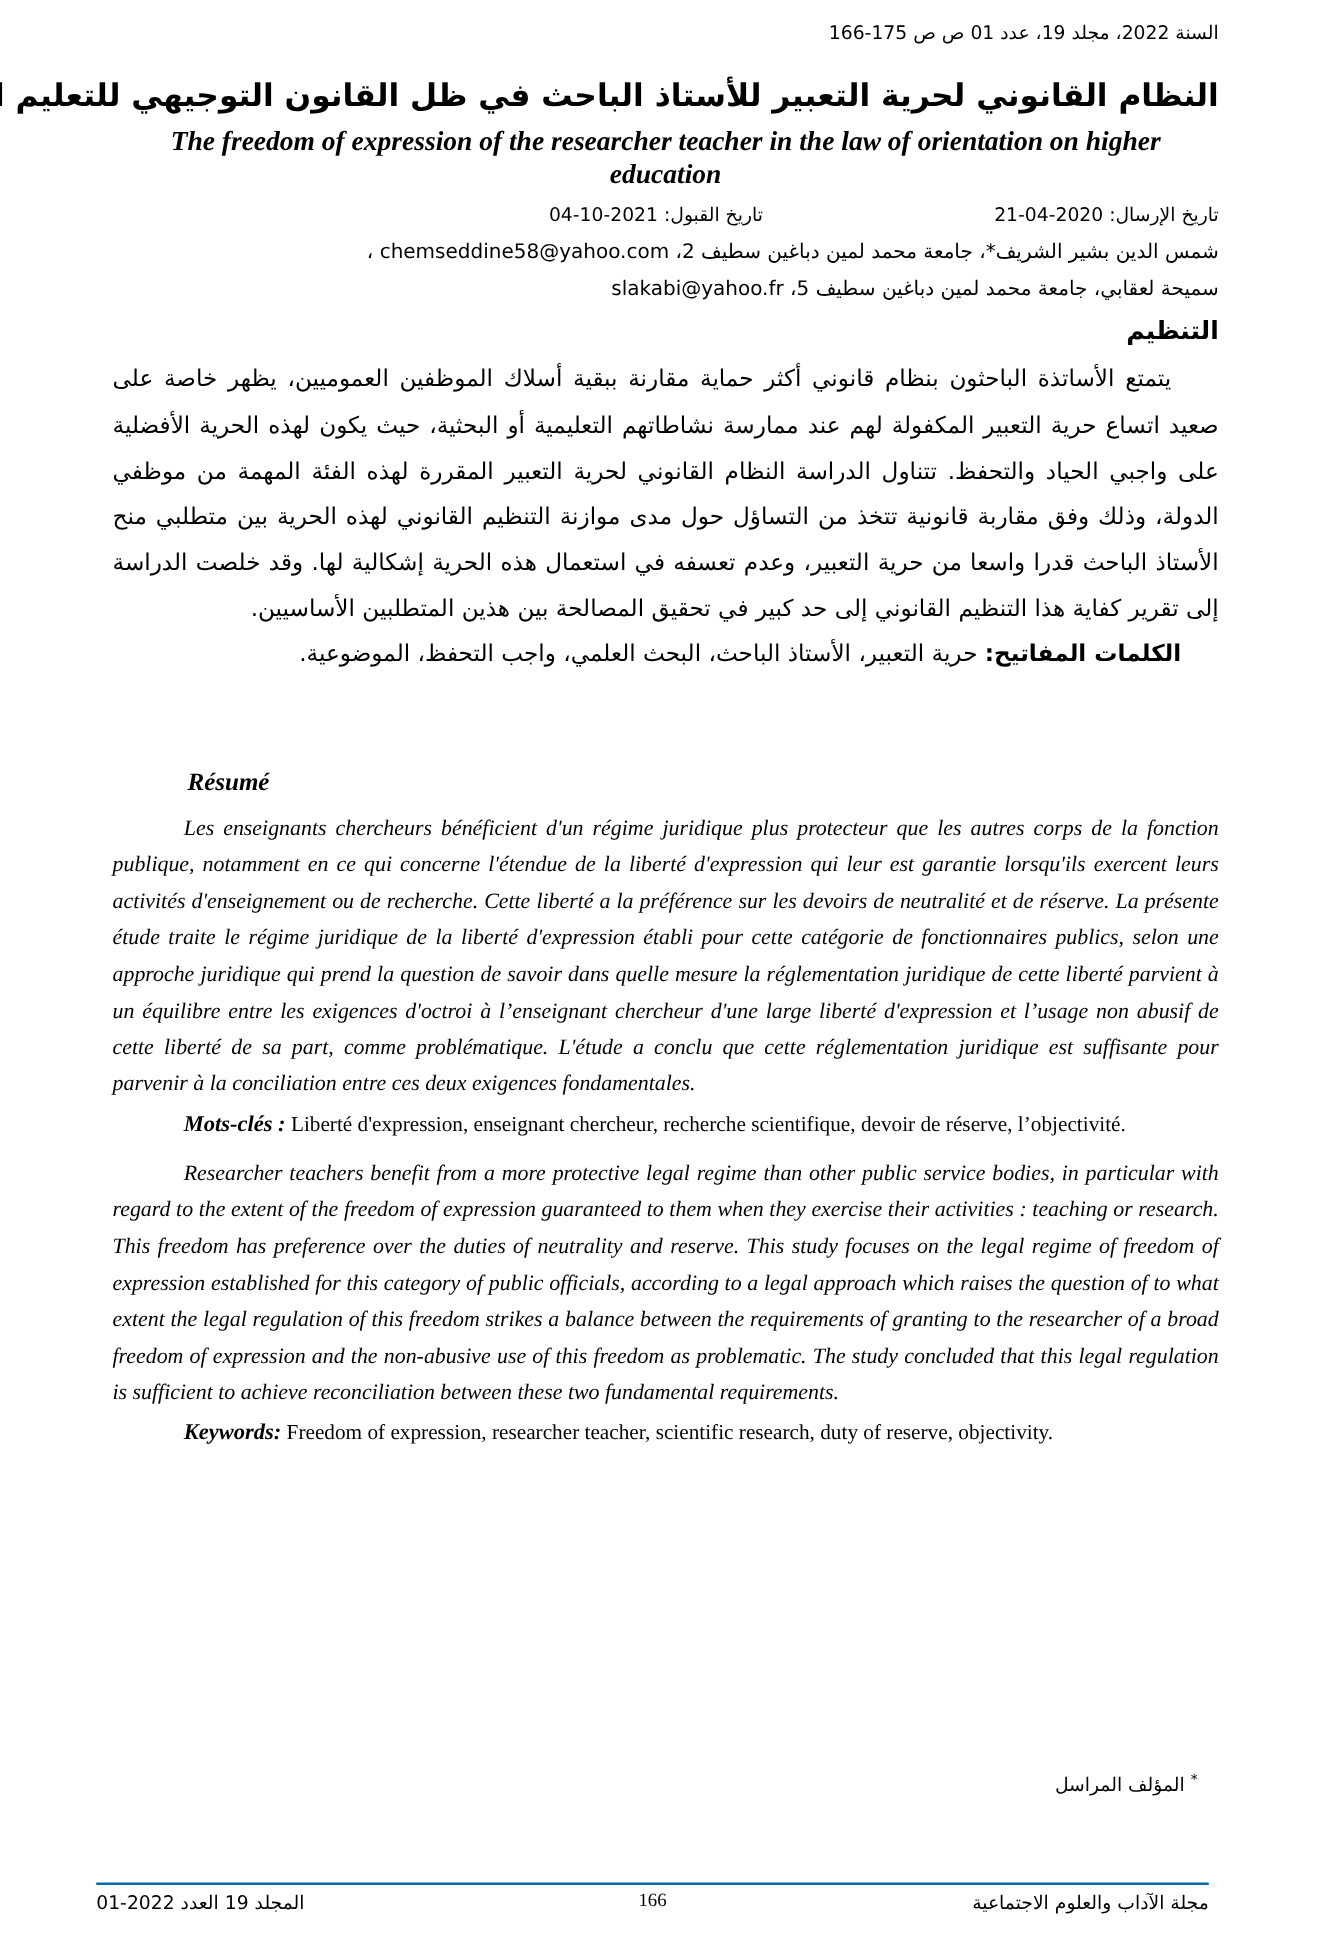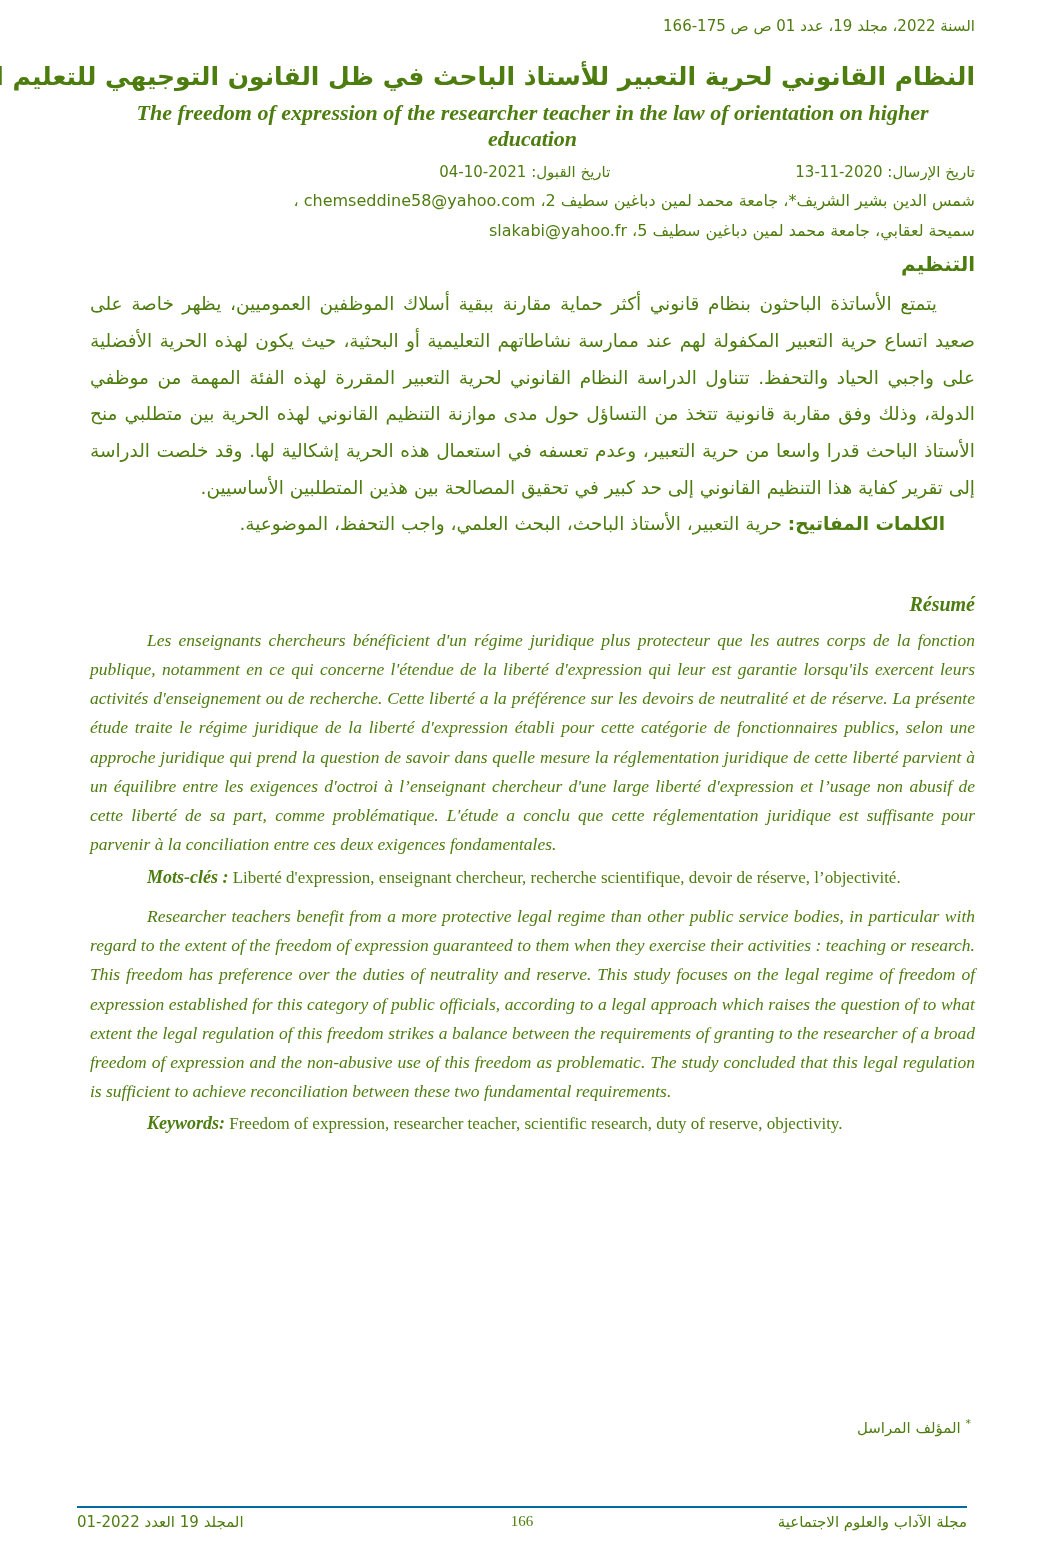--- a/index.html
+++ b/index.html
@@ -1,21 +1,21 @@
 <!DOCTYPE html>
 <html lang="ar"><head>
 <meta charset="utf-8">
 <style>
   html, body { margin: 0; padding: 0; background: #ffffff; }
   .page {
     position: relative;
     width: 1061px;
     height: 1558px;
     background: #ffffff;
-    color: #4d7c0f;
+    color: #000000;
     font-family: "Liberation Serif", serif;
     overflow: hidden;
   }
   .content { padding: 0 86px 0 90px; }
 
   
   .header-ref {
     padding-top: 17px;
     direction: rtl;
     text-align: right;
@@ -92,21 +92,21 @@
   }
   .ar-keywords .kw-label { font-weight: bold; }
 
   
   .latin-h {
     font-family: "Liberation Serif", serif;
     font-style: italic;
     font-weight: bold;
     font-size: 20px;
   }
-  .resume-h   { margin: 50px 0 0 60px; text-align: right; }
+  .resume-h   { margin: 72px 0 0 60px; }
   .abstract-h { margin: 36px 0 0 64px; }
 
   
   .latin-body {
     margin-top: 10px;
     text-align: justify;
     font-family: "Liberation Serif", serif;
     font-style: italic;
     font-size: 17.5px;
     line-height: 1.67;
@@ -123,21 +123,21 @@
   .latin-keywords .kw-label {
     font-style: italic;
     font-weight: bold;
     font-size: 18px;
   }
 
   
   .footnote {
     position: absolute;
     top: 1417px;
-    right: 90px;
+    right: 103px;
     direction: rtl;
     font-family: "DejaVu Sans", sans-serif;
     font-size: 15px;
   }
   .footnote sup { font-size: 11px; }
 
   
   .footer {
     position: absolute;
     top: 1506px;
@@ -176,21 +176,21 @@
 
     <div class="header-ref">السنة 2022، مجلد 19، عدد 01 ص ص 175-166</div>
 
     <div class="title-ar">النظام القانوني لحرية التعبير للأستاذ الباحث في ظل القانون التوجيهي للتعليم العالي</div>
 
     <div class="title-en">The freedom of expression of the researcher teacher in the law of orientation on higher education</div>
 
     <div class="dates">
       <div class="date-item">
         <span>تاريخ الإرسال:</span>
-        <span>2020-11-13</span>
+        <span>2020-04-21</span>
       </div>
       <div class="date-item">
         <span>تاريخ القبول:</span>
         <span>2021-10-04</span>
       </div>
     </div>
 
     <div class="authors">
       <div>شمس الدين بشير الشريف*، جامعة محمد لمين دباغين سطيف 2، chemseddine58@yahoo.com ،</div>
       <div>سميحة لعقابي، جامعة محمد لمين دباغين سطيف 5، slakabi@yahoo.fr</div>

